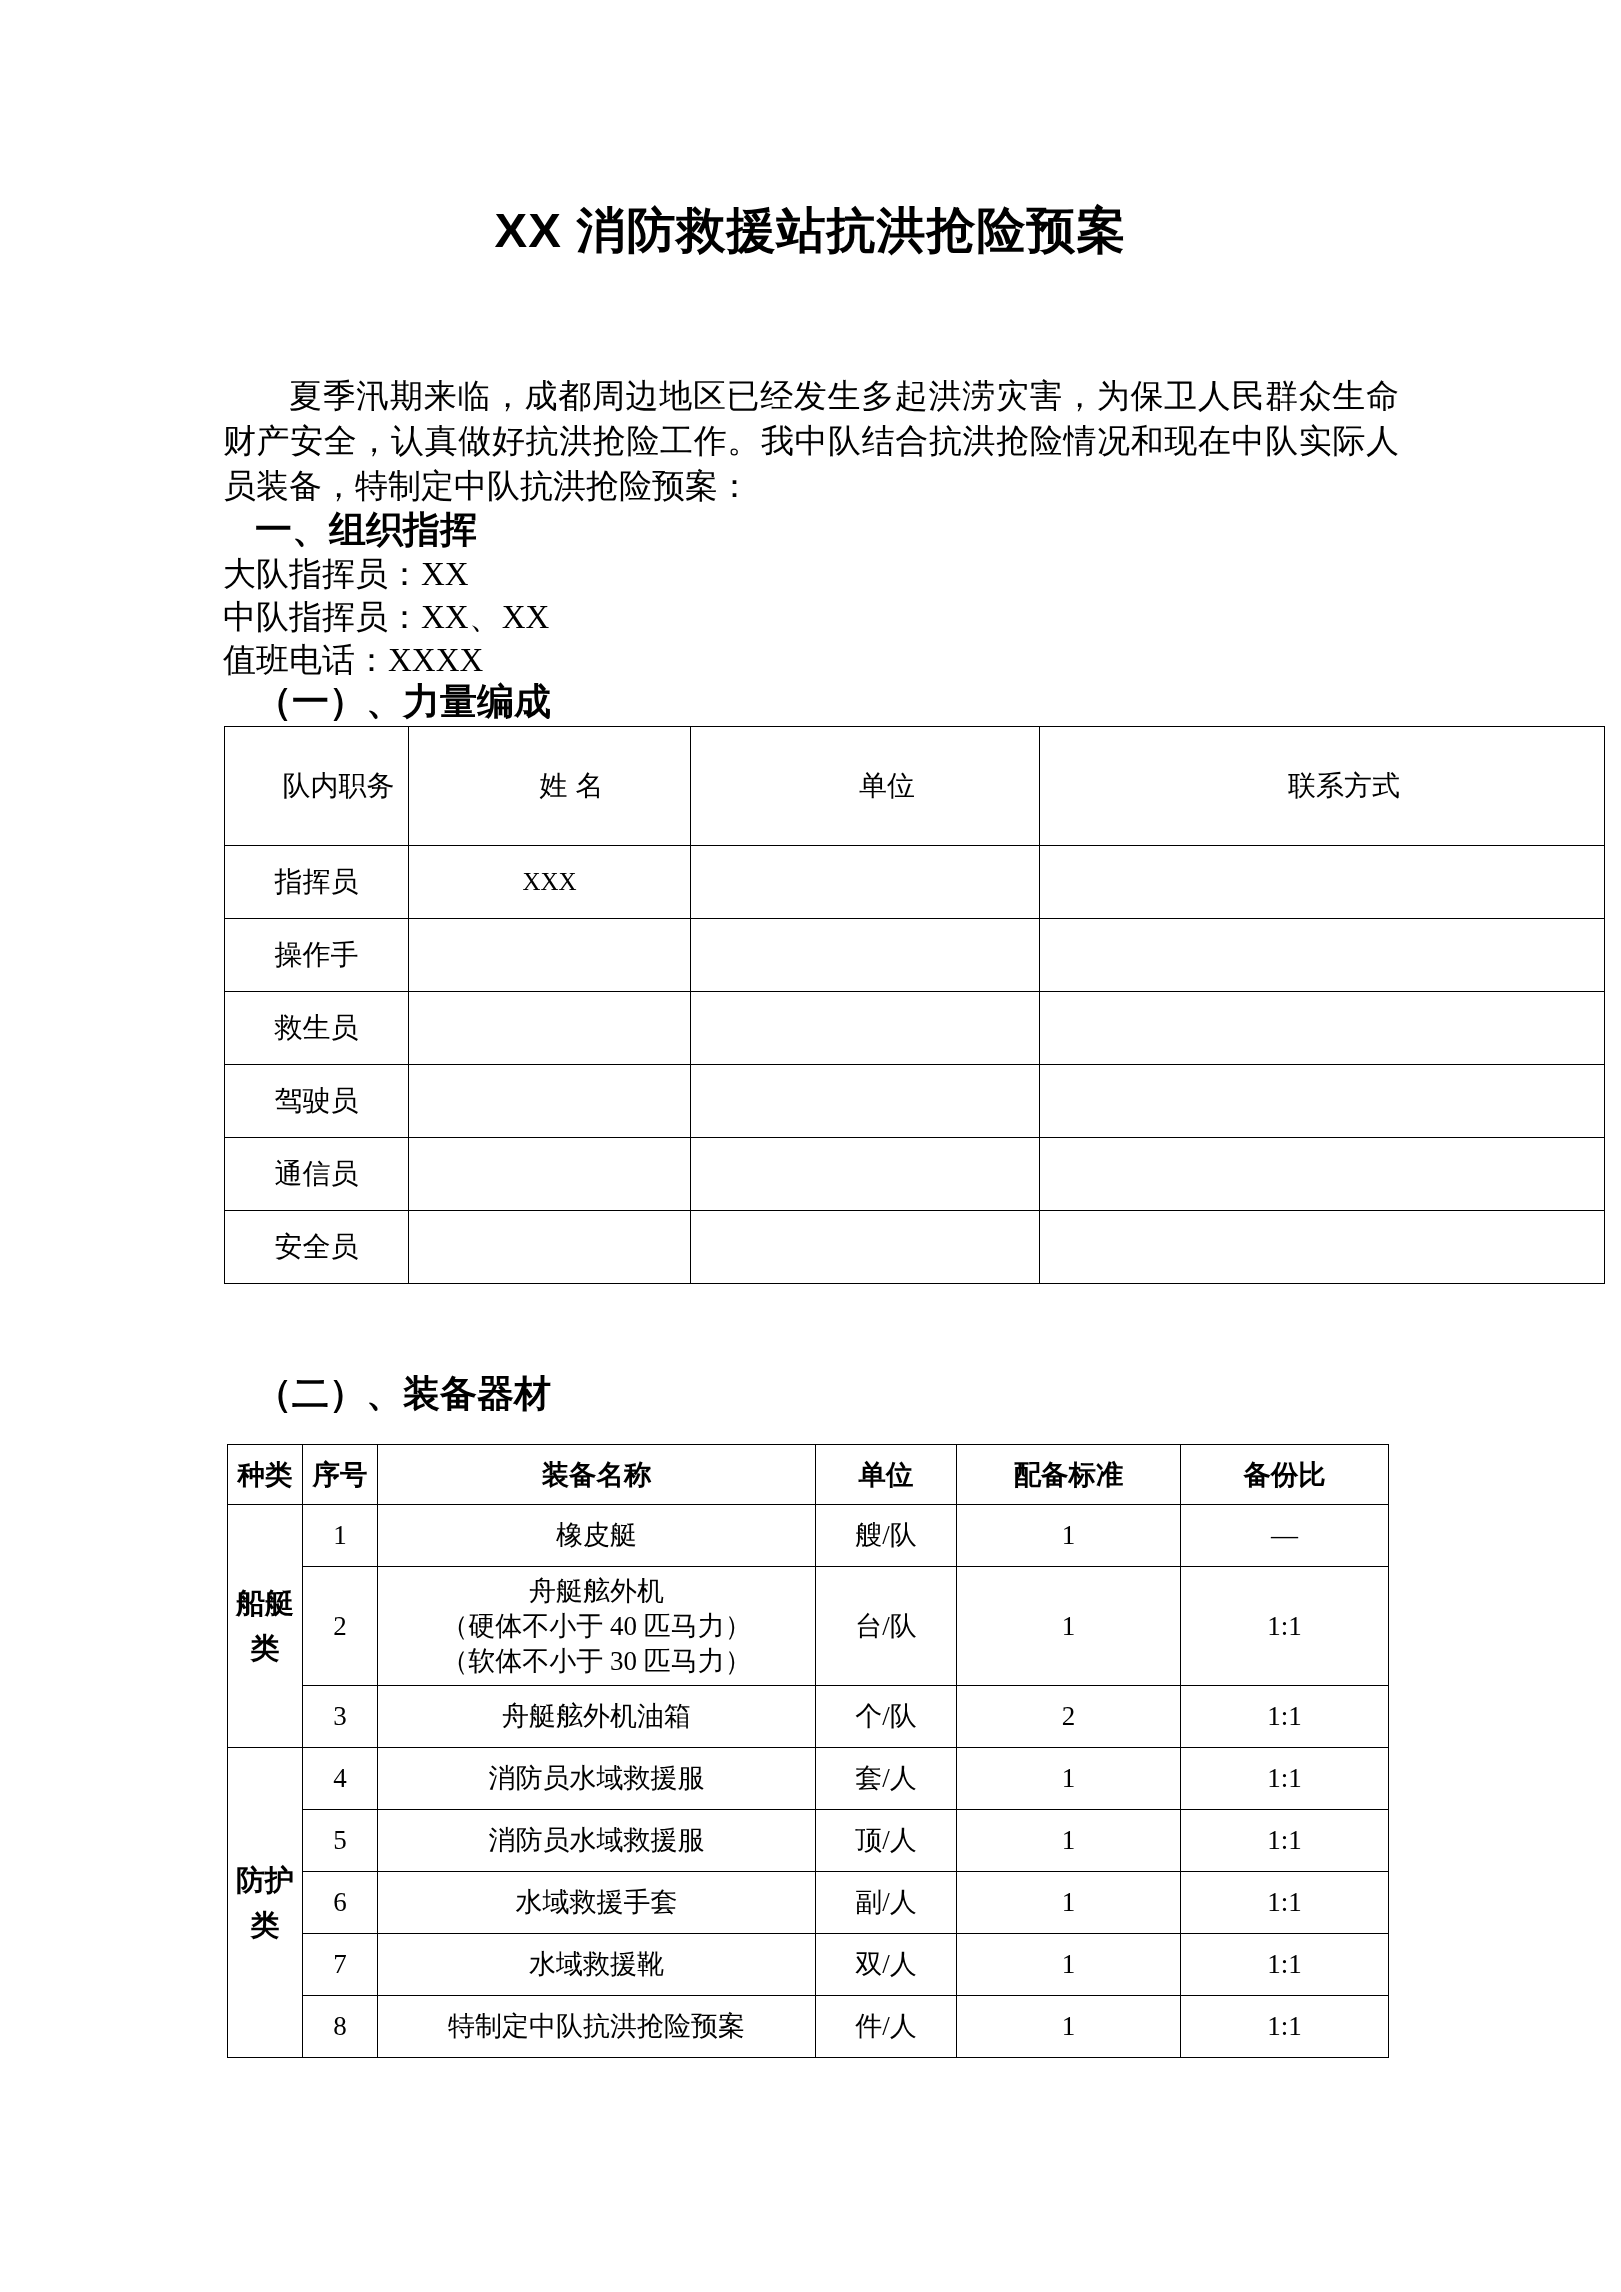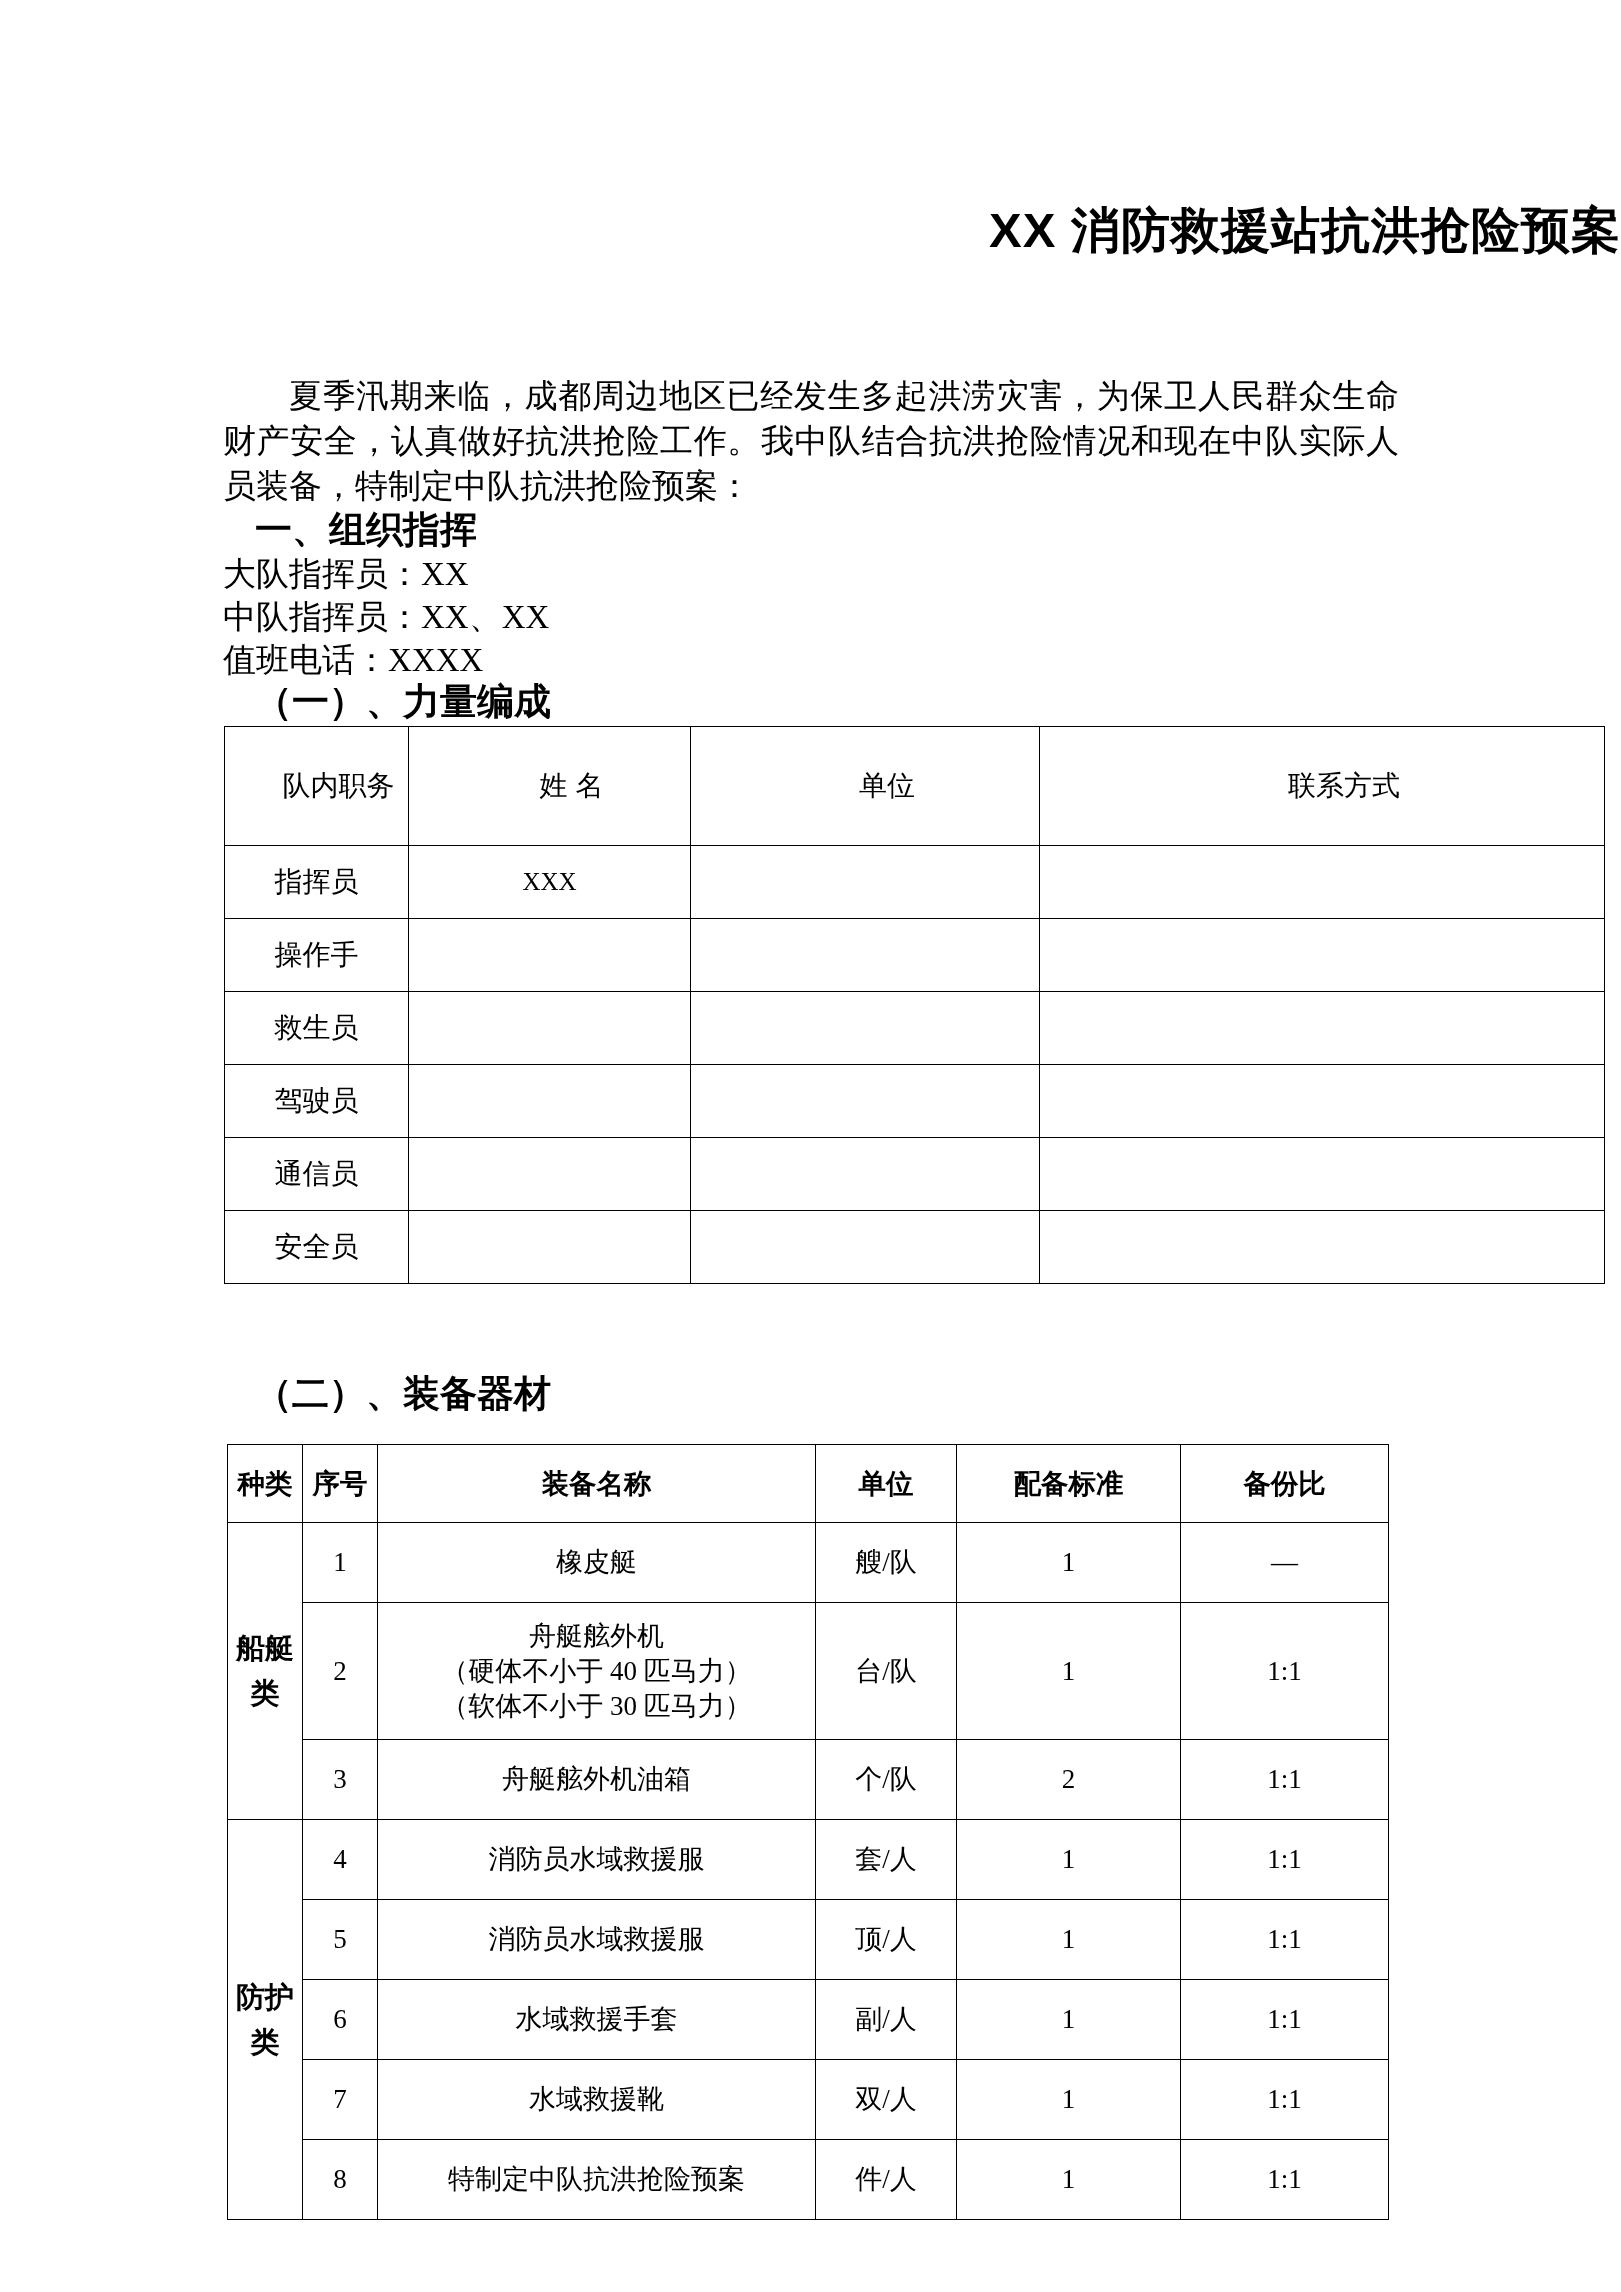--- a/index.html
+++ b/index.html
@@ -23,21 +23,21 @@
     height: 2293px;
     background: #fff;
   }
 
   
   .doc-title {
     position: absolute;
     left: 0;
     top: 201px;
     width: 1621px;
-    text-align: right;
+    text-align: center;
     font-family: "Liberation Sans", "DejaVu Sans", sans-serif;
     font-weight: bold;
     font-size: 49px;
     letter-spacing: 1px;
     line-height: 59px;
     white-space: nowrap;
   }
 
   
   .intro {
@@ -116,21 +116,21 @@
     top: 1444px;
     width: 1157px;
     table-layout: fixed;
   }
   #table-equip td {
     border: 1.4px solid #000;
     font-family: "Liberation Serif", "DejaVu Serif", serif;
     font-size: 27px;
     text-align: center;
     vertical-align: middle;
-    padding: 11px 0;
+    padding: 2px 0;
     line-height: 35px;
     margin-top: 10px;
   }
   #table-equip tr.hdr td {
     font-family: "Liberation Sans", "DejaVu Sans", sans-serif;
     font-weight: bold;
     font-size: 27.4px;
     height: 55px;
   }
   #table-equip td.cat {

